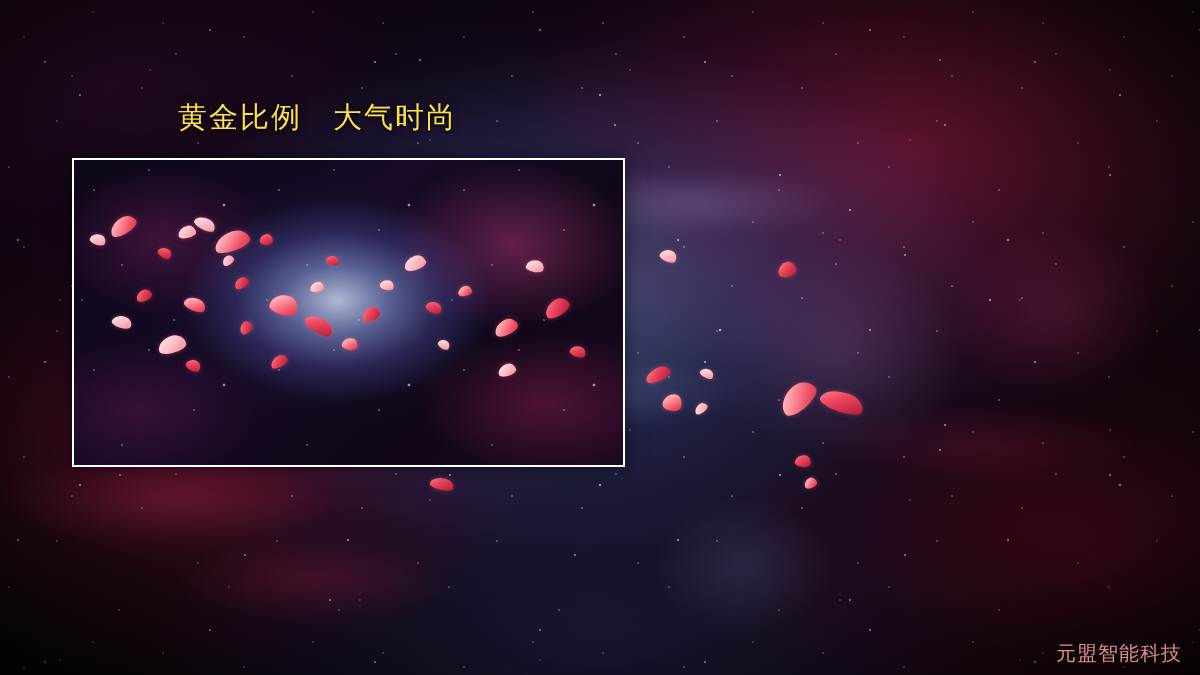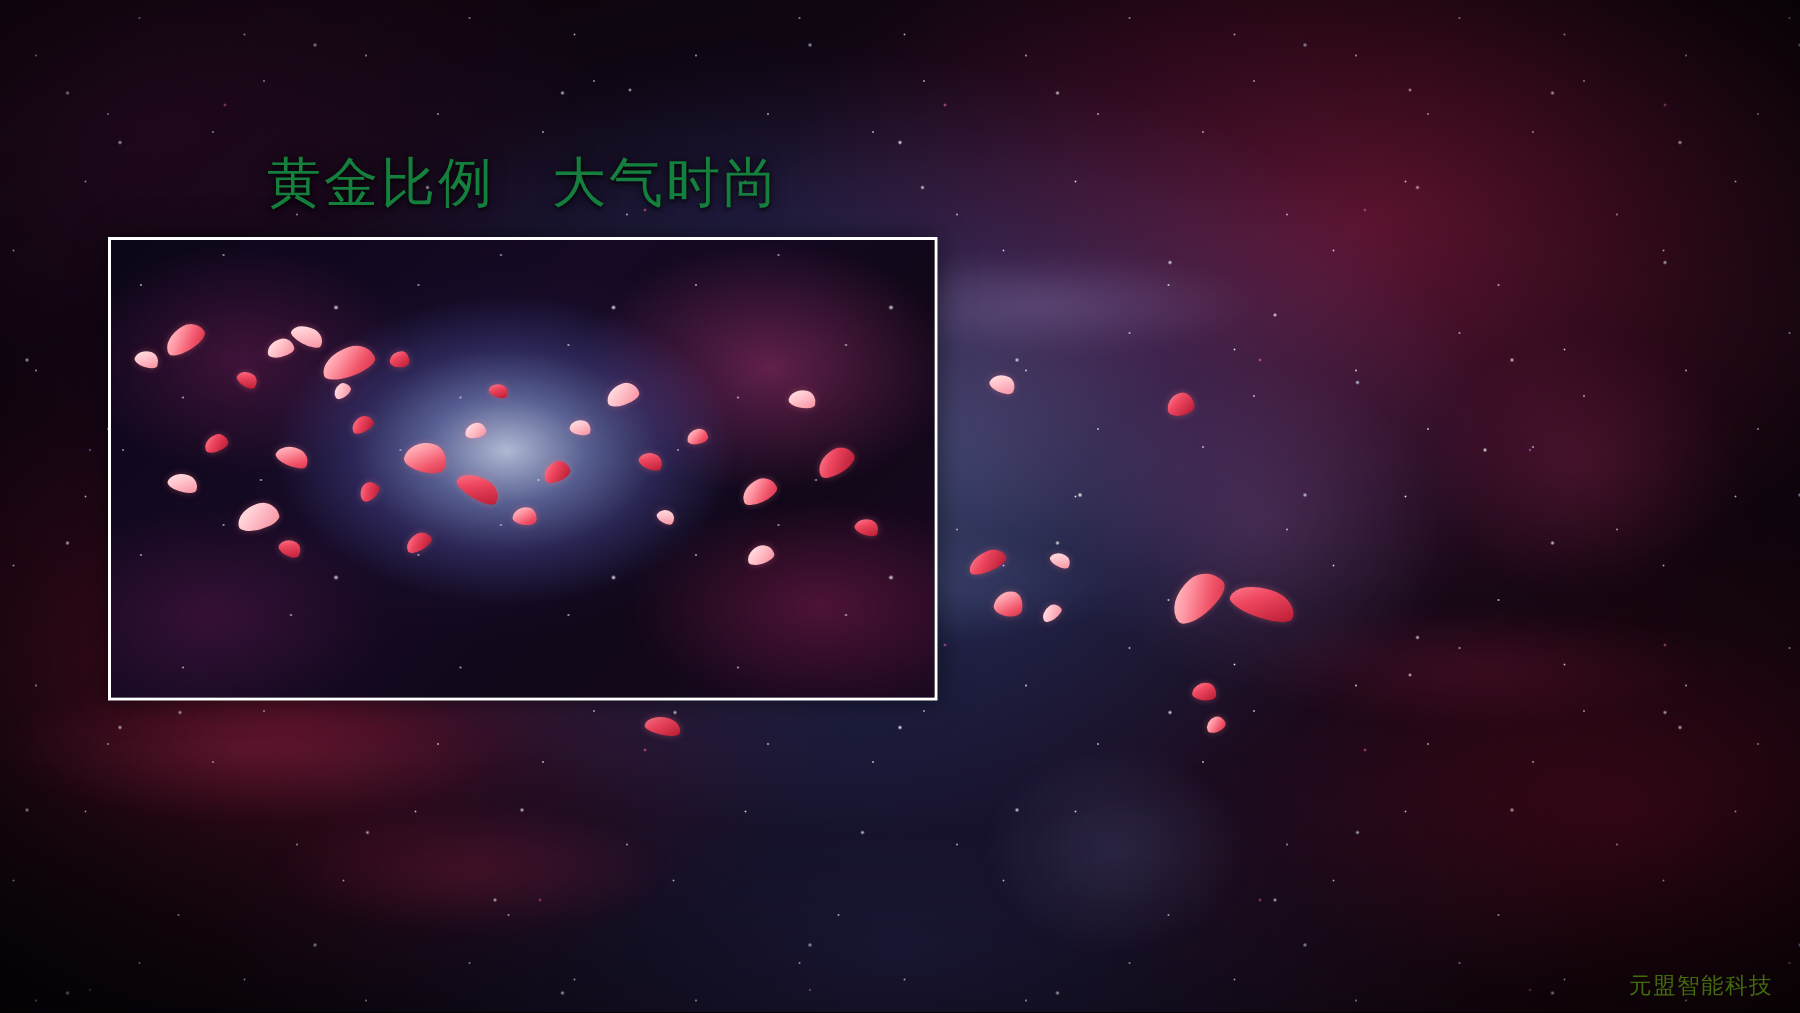--- a/index.html
+++ b/index.html
@@ -134,23 +134,23 @@
     background-repeat: repeat;
     background-size: 480px 360px;
     opacity: 0.85;
   }
 
   
   #title {
     position: absolute;
     left: 178px;
     top: 100px;
-    font-size: 36px;
+    font-size: 29px;
     line-height: 1.2;
-    color: #15803d;
+    color: #fde047;
     letter-spacing: 2px;
     white-space: pre;
     text-shadow: 0 0 10px rgba(0,0,0,0.65), 0 1px 3px rgba(0,0,0,0.8);
   }
 
   
   #display-panel {
     position: absolute;
     left: 72px;
     top: 158px;
@@ -233,22 +233,22 @@
     white-space: pre;
     letter-spacing: 0.5px;
     text-shadow: 0 1px 4px rgba(0,0,0,0.75), 0 0 10px rgba(0,0,0,0.5);
   }
 
   
   #watermark {
     position: absolute;
     right: 18px;
     bottom: 8px;
-    font-size: 15px;
-    color: #4d7c0f;
+    font-size: 20px;
+    color: #fca5a5;
     letter-spacing: 1px;
     opacity: 0.85;
     text-align: right;
   }
 </style>
 </head>
 <body>
 
 <div id="slide">
 

